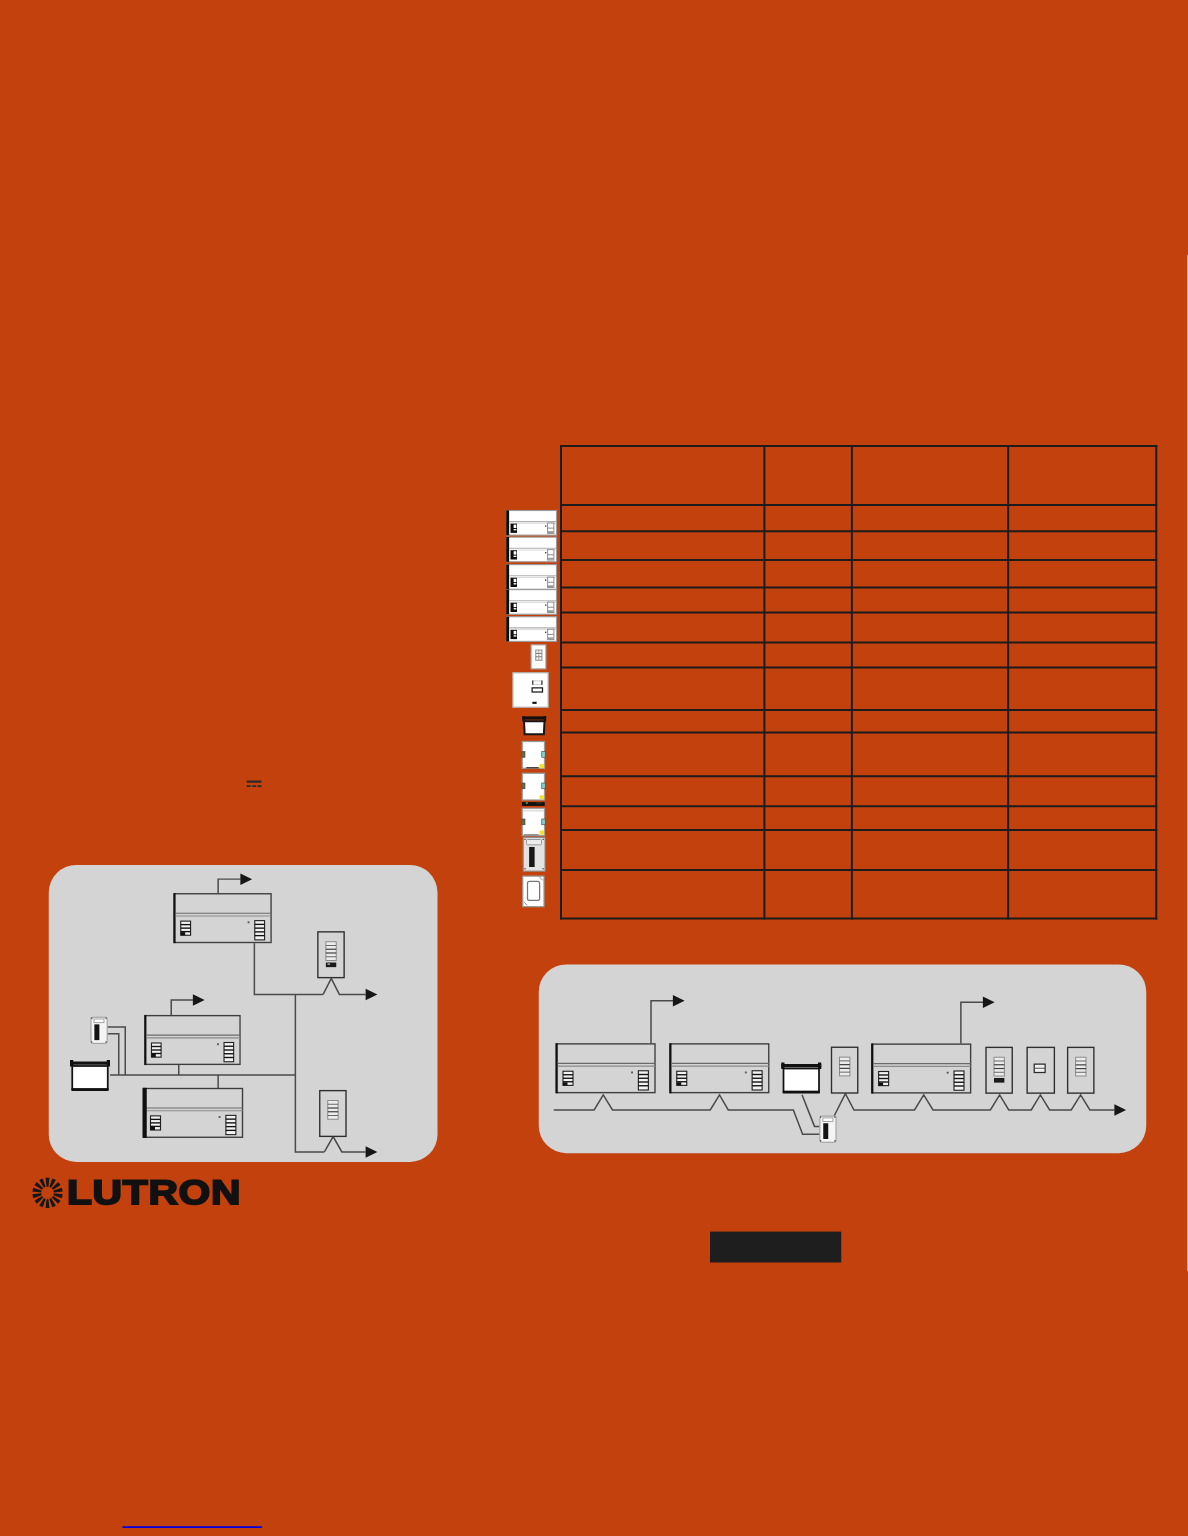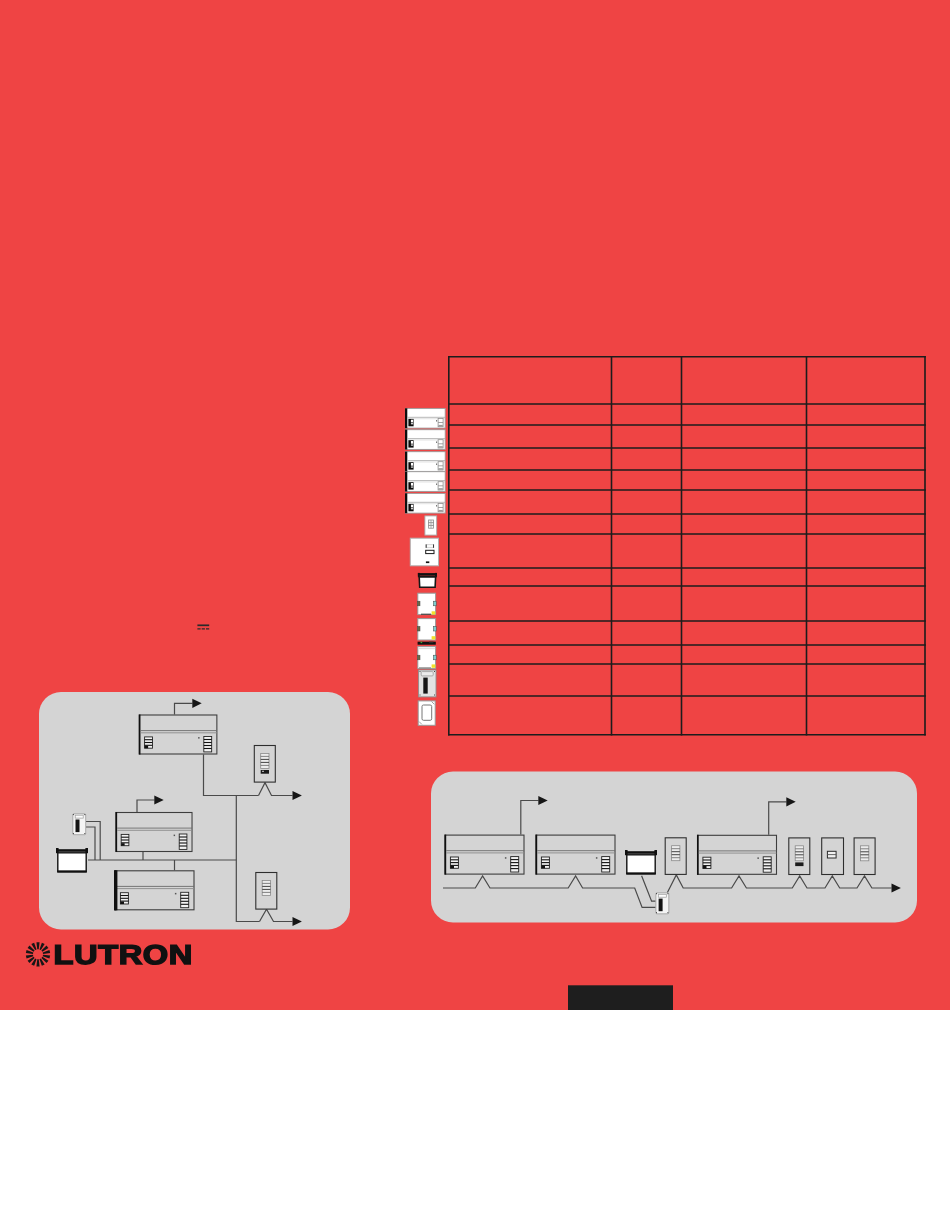--- a/index.html
+++ b/index.html
@@ -1,16 +1,16 @@
 <!DOCTYPE html>
 <html><head>
 <meta charset="utf-8">
 <style>
   html,body{margin:0;padding:0;background:#ffffff;}
-  #page{position:relative;width:950px;height:1010px;background:#ef4444;overflow:hidden;
+  #page{position:relative;width:950px;height:1229px;background:#c2410c;overflow:hidden;
         font-family:"Liberation Sans", sans-serif;}
 </style>
 </head>
 <body>
 <div id="page">
 <svg width="950" height="1229" viewBox="0 0 950 1229">
 <defs>
 
   <g id="mod">
     <rect x="0.5" y="0.5" width="79" height="39" fill="#d4d4d4" stroke="#3d3d3d" stroke-width="1.1"></rect>

